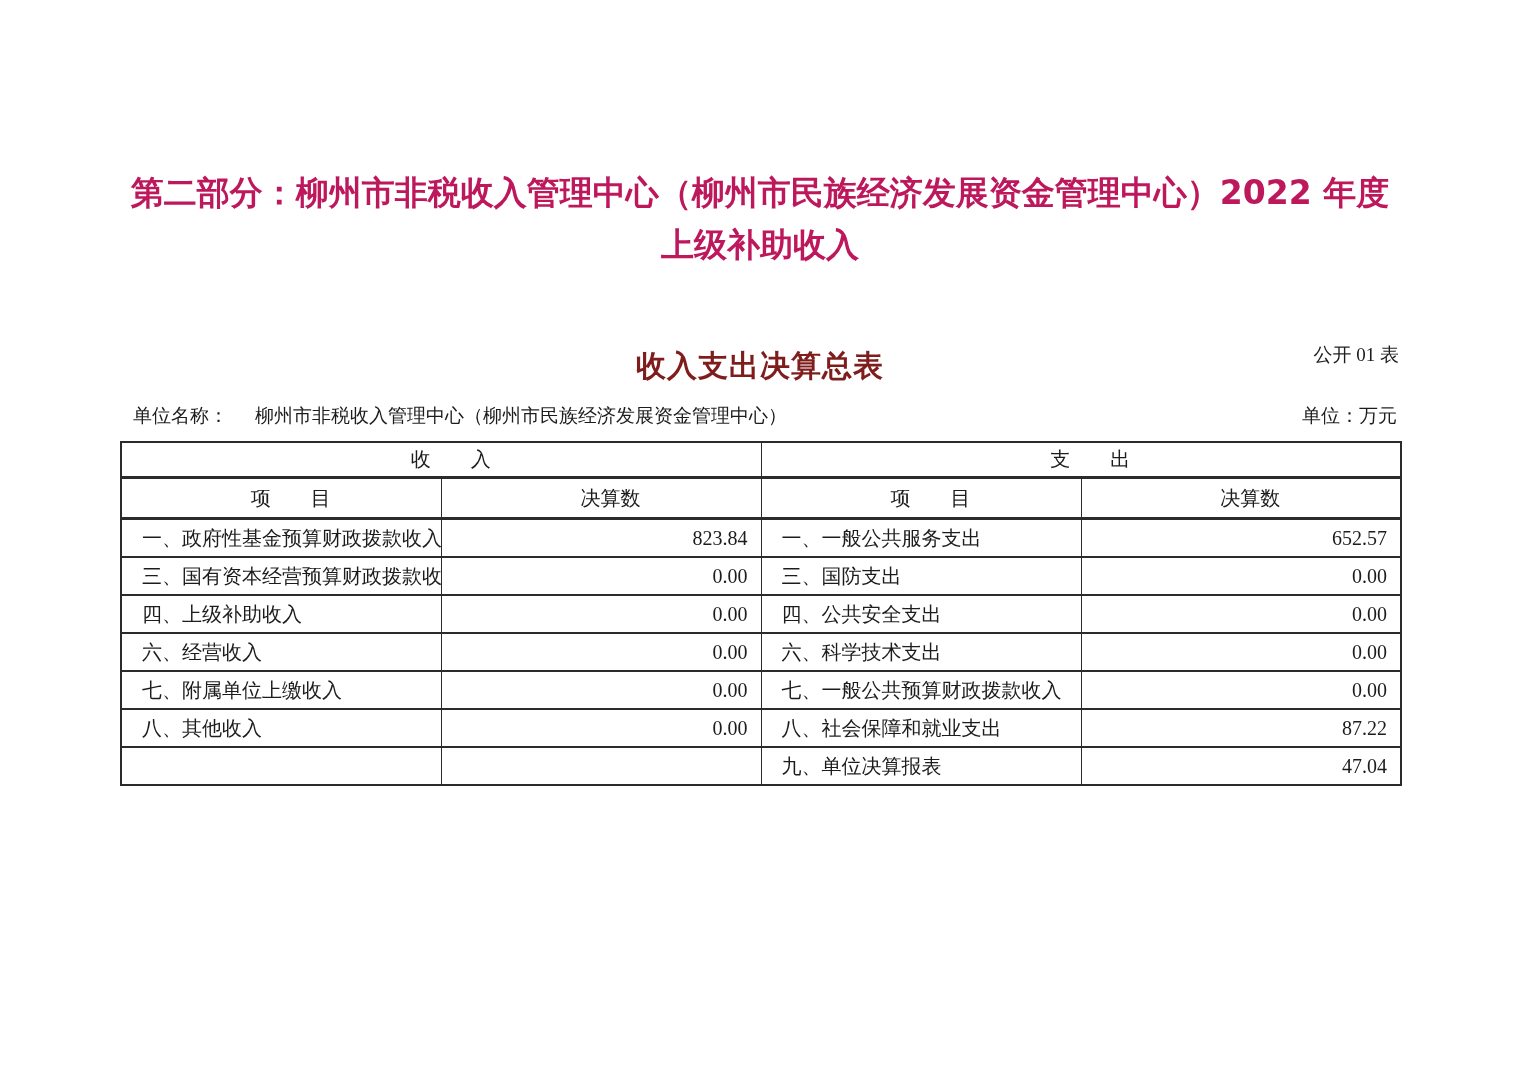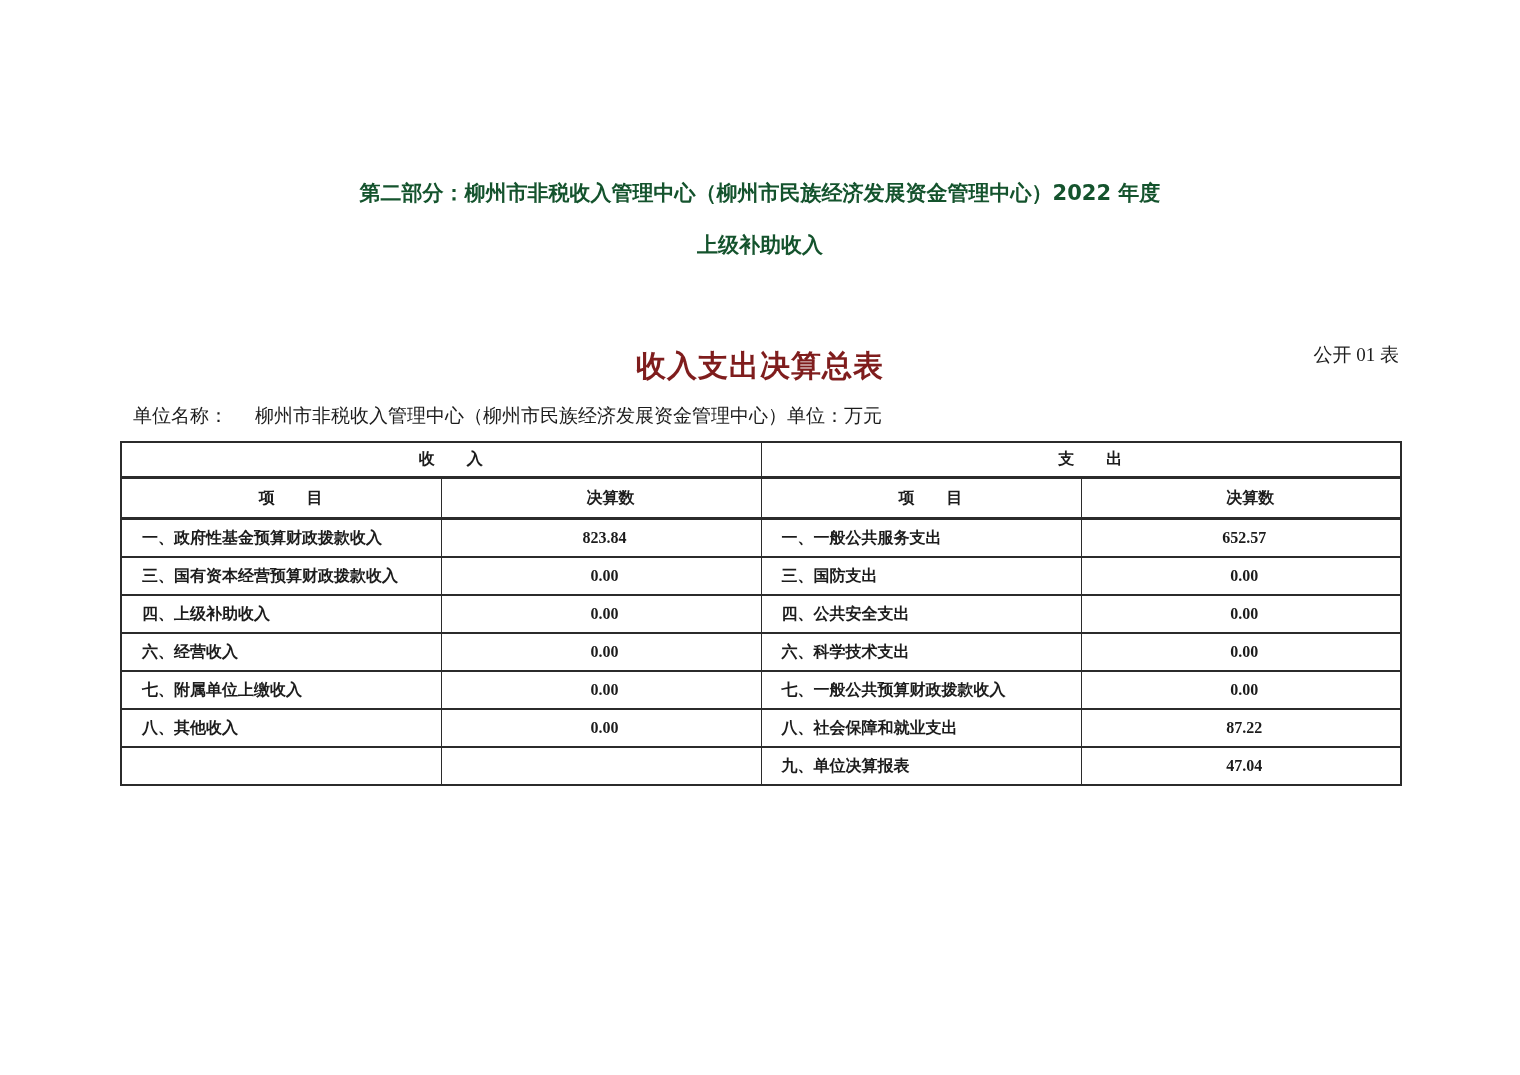--- a/index.html
+++ b/index.html
@@ -16,23 +16,23 @@
     overflow: hidden;
   }
   .main-title {
     position: absolute;
     top: 167px;
     left: 110px;
     width: 1300px;
     text-align: center;
     font-family: "DejaVu Sans", sans-serif;
     font-weight: bold;
-    font-size: 21px;
+    font-size: 33px;
     line-height: 52px;
-    color: #14532d;
+    color: #be185d;
   }
   .form-tag {
     position: absolute;
     top: 310px;
     right: 121px;
     font-size: 19px;
     margin-top: 32px;
   }
   .table-title {
     position: absolute;
@@ -44,41 +44,42 @@
     font-weight: bold;
     letter-spacing: 1px;
     color: #7f1d1d;
   }
   .meta-row {
     position: absolute;
     top: 403px;
     left: 133px;
     width: 1264px;
     display: flex;
+    justify-content: space-between;
     align-items: baseline;
     font-size: 19px;
   }
   .unit-name-value { margin-left: 27px; }
   table.summary {
     position: absolute;
     top: 441px;
     left: 120px;
     width: 1281px;
     border-collapse: collapse;
     table-layout: fixed;
     border: 2px solid #2b2b2b;
   }
   table.summary col { width: 320px; }
   table.summary th, table.summary td {
     border-left: 1px solid #2b2b2b;
     border-right: 1px solid #2b2b2b;
     border-top: 2px solid #2b2b2b;
     border-bottom: 2px solid #2b2b2b;
-    font-weight: bold;
-    font-size: 16px;
+    font-weight: normal;
+    font-size: 20px;
     overflow: hidden;
     white-space: nowrap;
     padding-left: 20px;
   }
   .section-header-cell {
     height: 31px;
     text-align: center;
     border-bottom-width: 3px !important;
   }
   .col-header-cell {
@@ -86,21 +87,21 @@
     text-align: center;
     border-bottom-width: 3px !important;
   }
   .item-cell {
     height: 36px;
     text-align: left;
     padding: 0 6px 0 11px;
   }
   .value-cell {
     height: 36px;
-    text-align: center;
+    text-align: right;
     padding: 0 13px 0 6px;
   }
 </style>
 </head>
 <body>
 
 <div class="main-title">
   <div>第二部分：柳州市非税收入管理中心（柳州市民族经济发展资金管理中心）2022 年度</div>
   <div>上级补助收入</div>
 </div>

